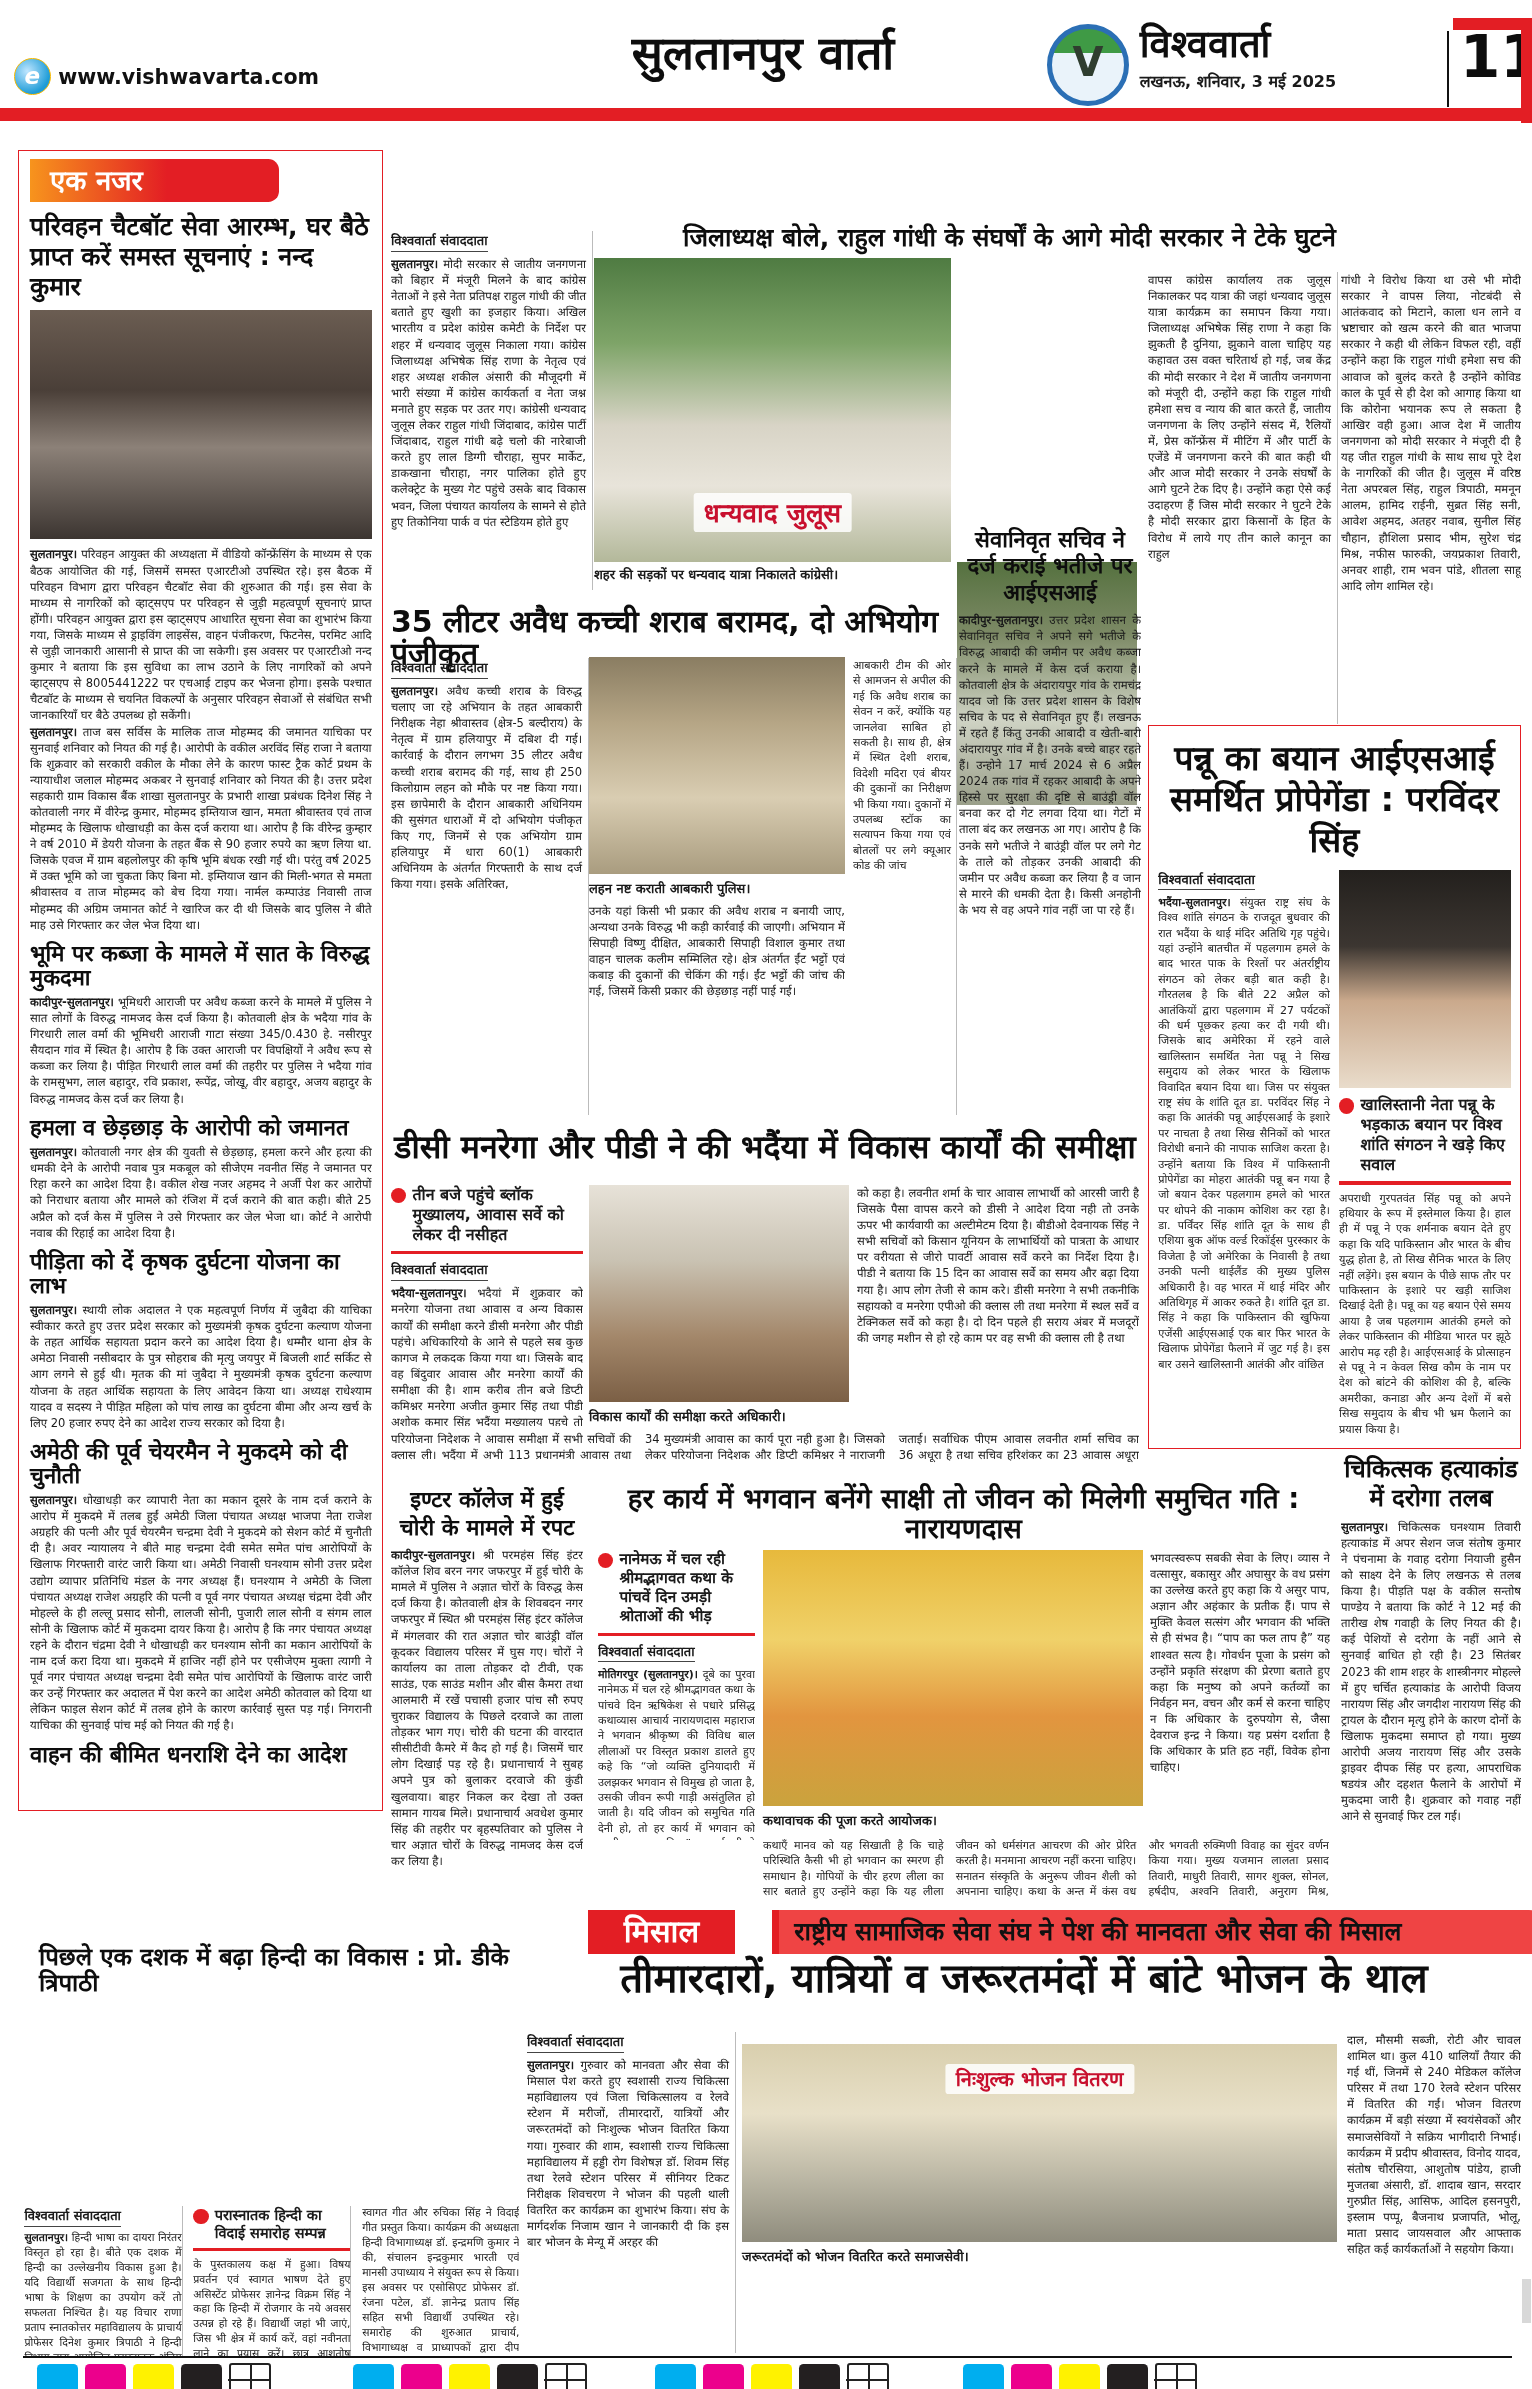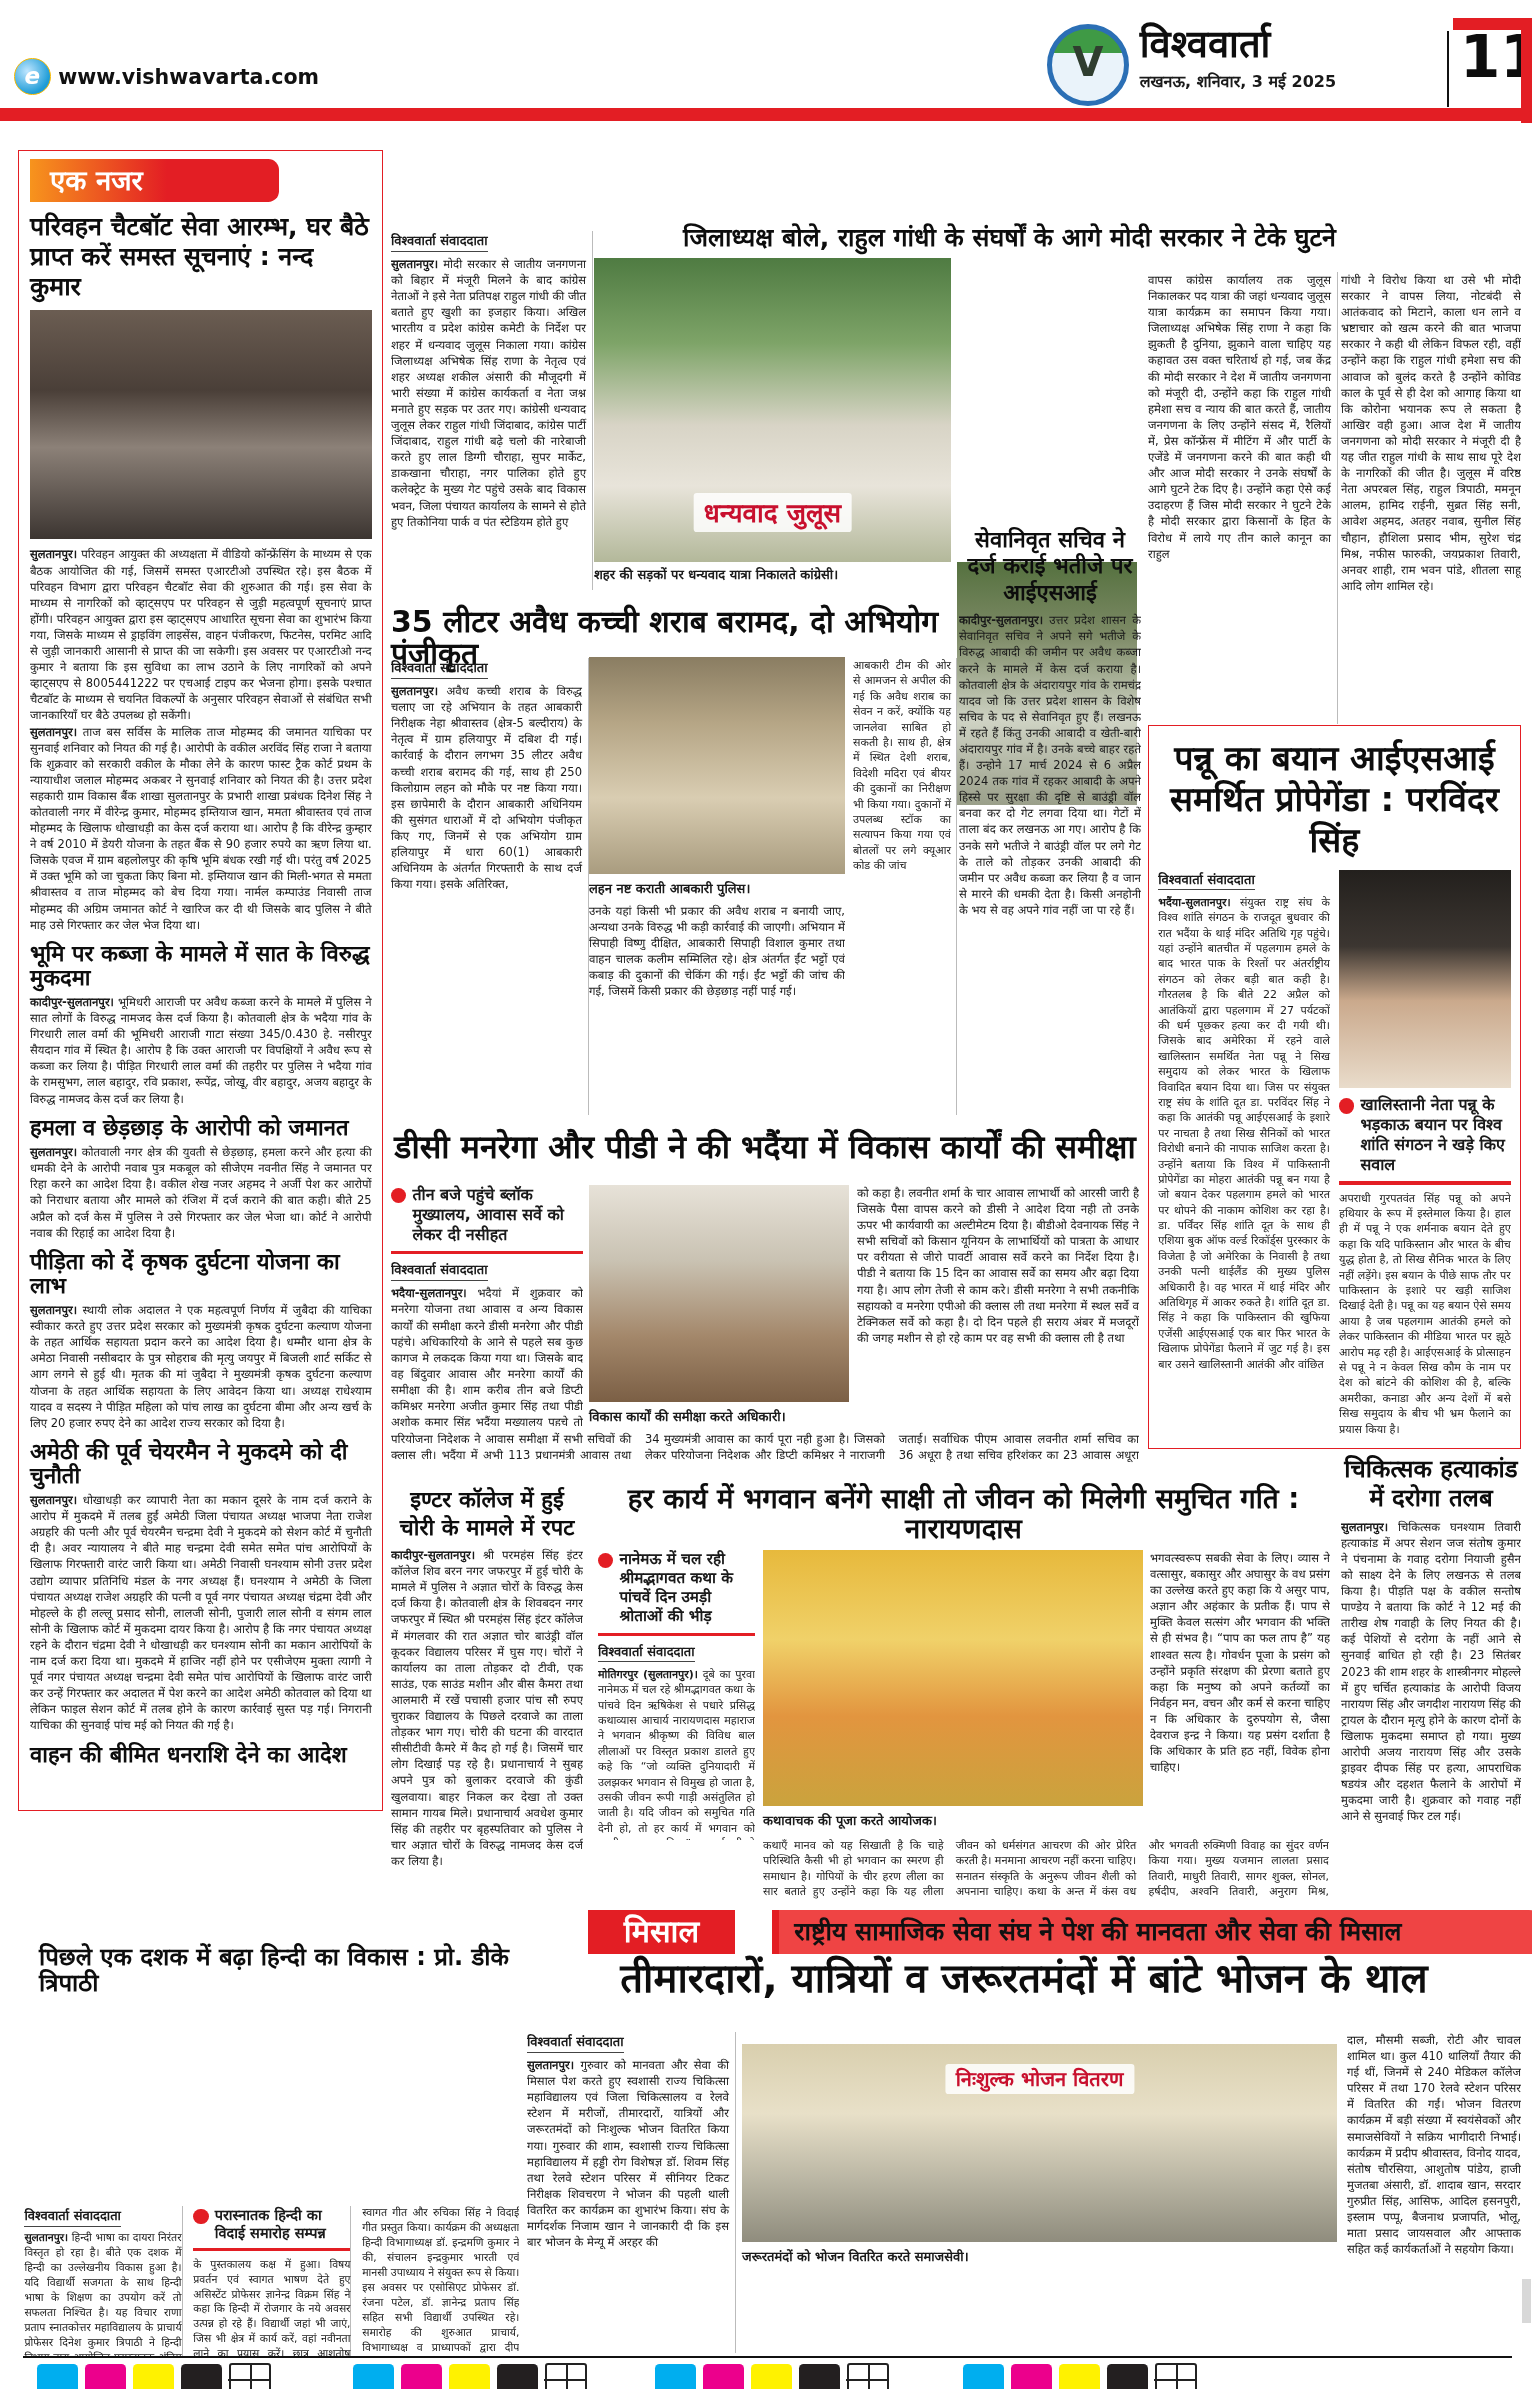--- a/index.html
+++ b/index.html
@@ -38,20 +38,23 @@
 <body>
 
 <div class="page">
 
   <div class="abs" style="left:13.7px;top:58px;display:flex;align-items:center;gap:7.6px;">
     <span style="display:inline-block;width:35px;height:35px;border-radius:50%;
       background:radial-gradient(circle at 35% 35%,#bfe6ff,#1e9cd7 70%);border:1.5px solid #f5b700;
       color:#fff;font-weight:bold;font-size:23px;text-align:center;line-height:34px;font-style:italic;">e</span>
     <span style="font-weight:bold;font-size:20.6px;color:#111;">www.vishwavarta.com</span>
   </div>
+  <div class="abs" style="left:427px;top:29px;width:672px;text-align:center;">
+    <span class="hl" style="font-size:46px;">सुलतानपुर वार्ता</span>
+  </div>
   <div class="abs" style="left:1047px;top:24.4px;display:flex;gap:10.7px;">
     <span style="width:72px;height:72px;border-radius:50%;display:inline-block;
       border:5.3px solid #2b6fb5;background:linear-gradient(180deg,#3f9a45 0 34%,#eaf3fa 34%);
       color:#2f3d2f;font-weight:bold;font-size:40px;text-align:center;line-height:66px;">V</span>
     <span style="display:inline-block;">
       <span class="hl" style="font-size:38px;display:block;">विश्ववार्ता</span>
       <span style="font-weight:bold;font-size:16px;display:block;margin-top:4.6px;text-align:center;">लखनऊ,  शनिवार, 3 मई 2025</span>
     </span>
   </div>
   <div class="abs" style="left:1447px;top:30.5px;width:2.3px;height:76px;background:#111;"></div>

